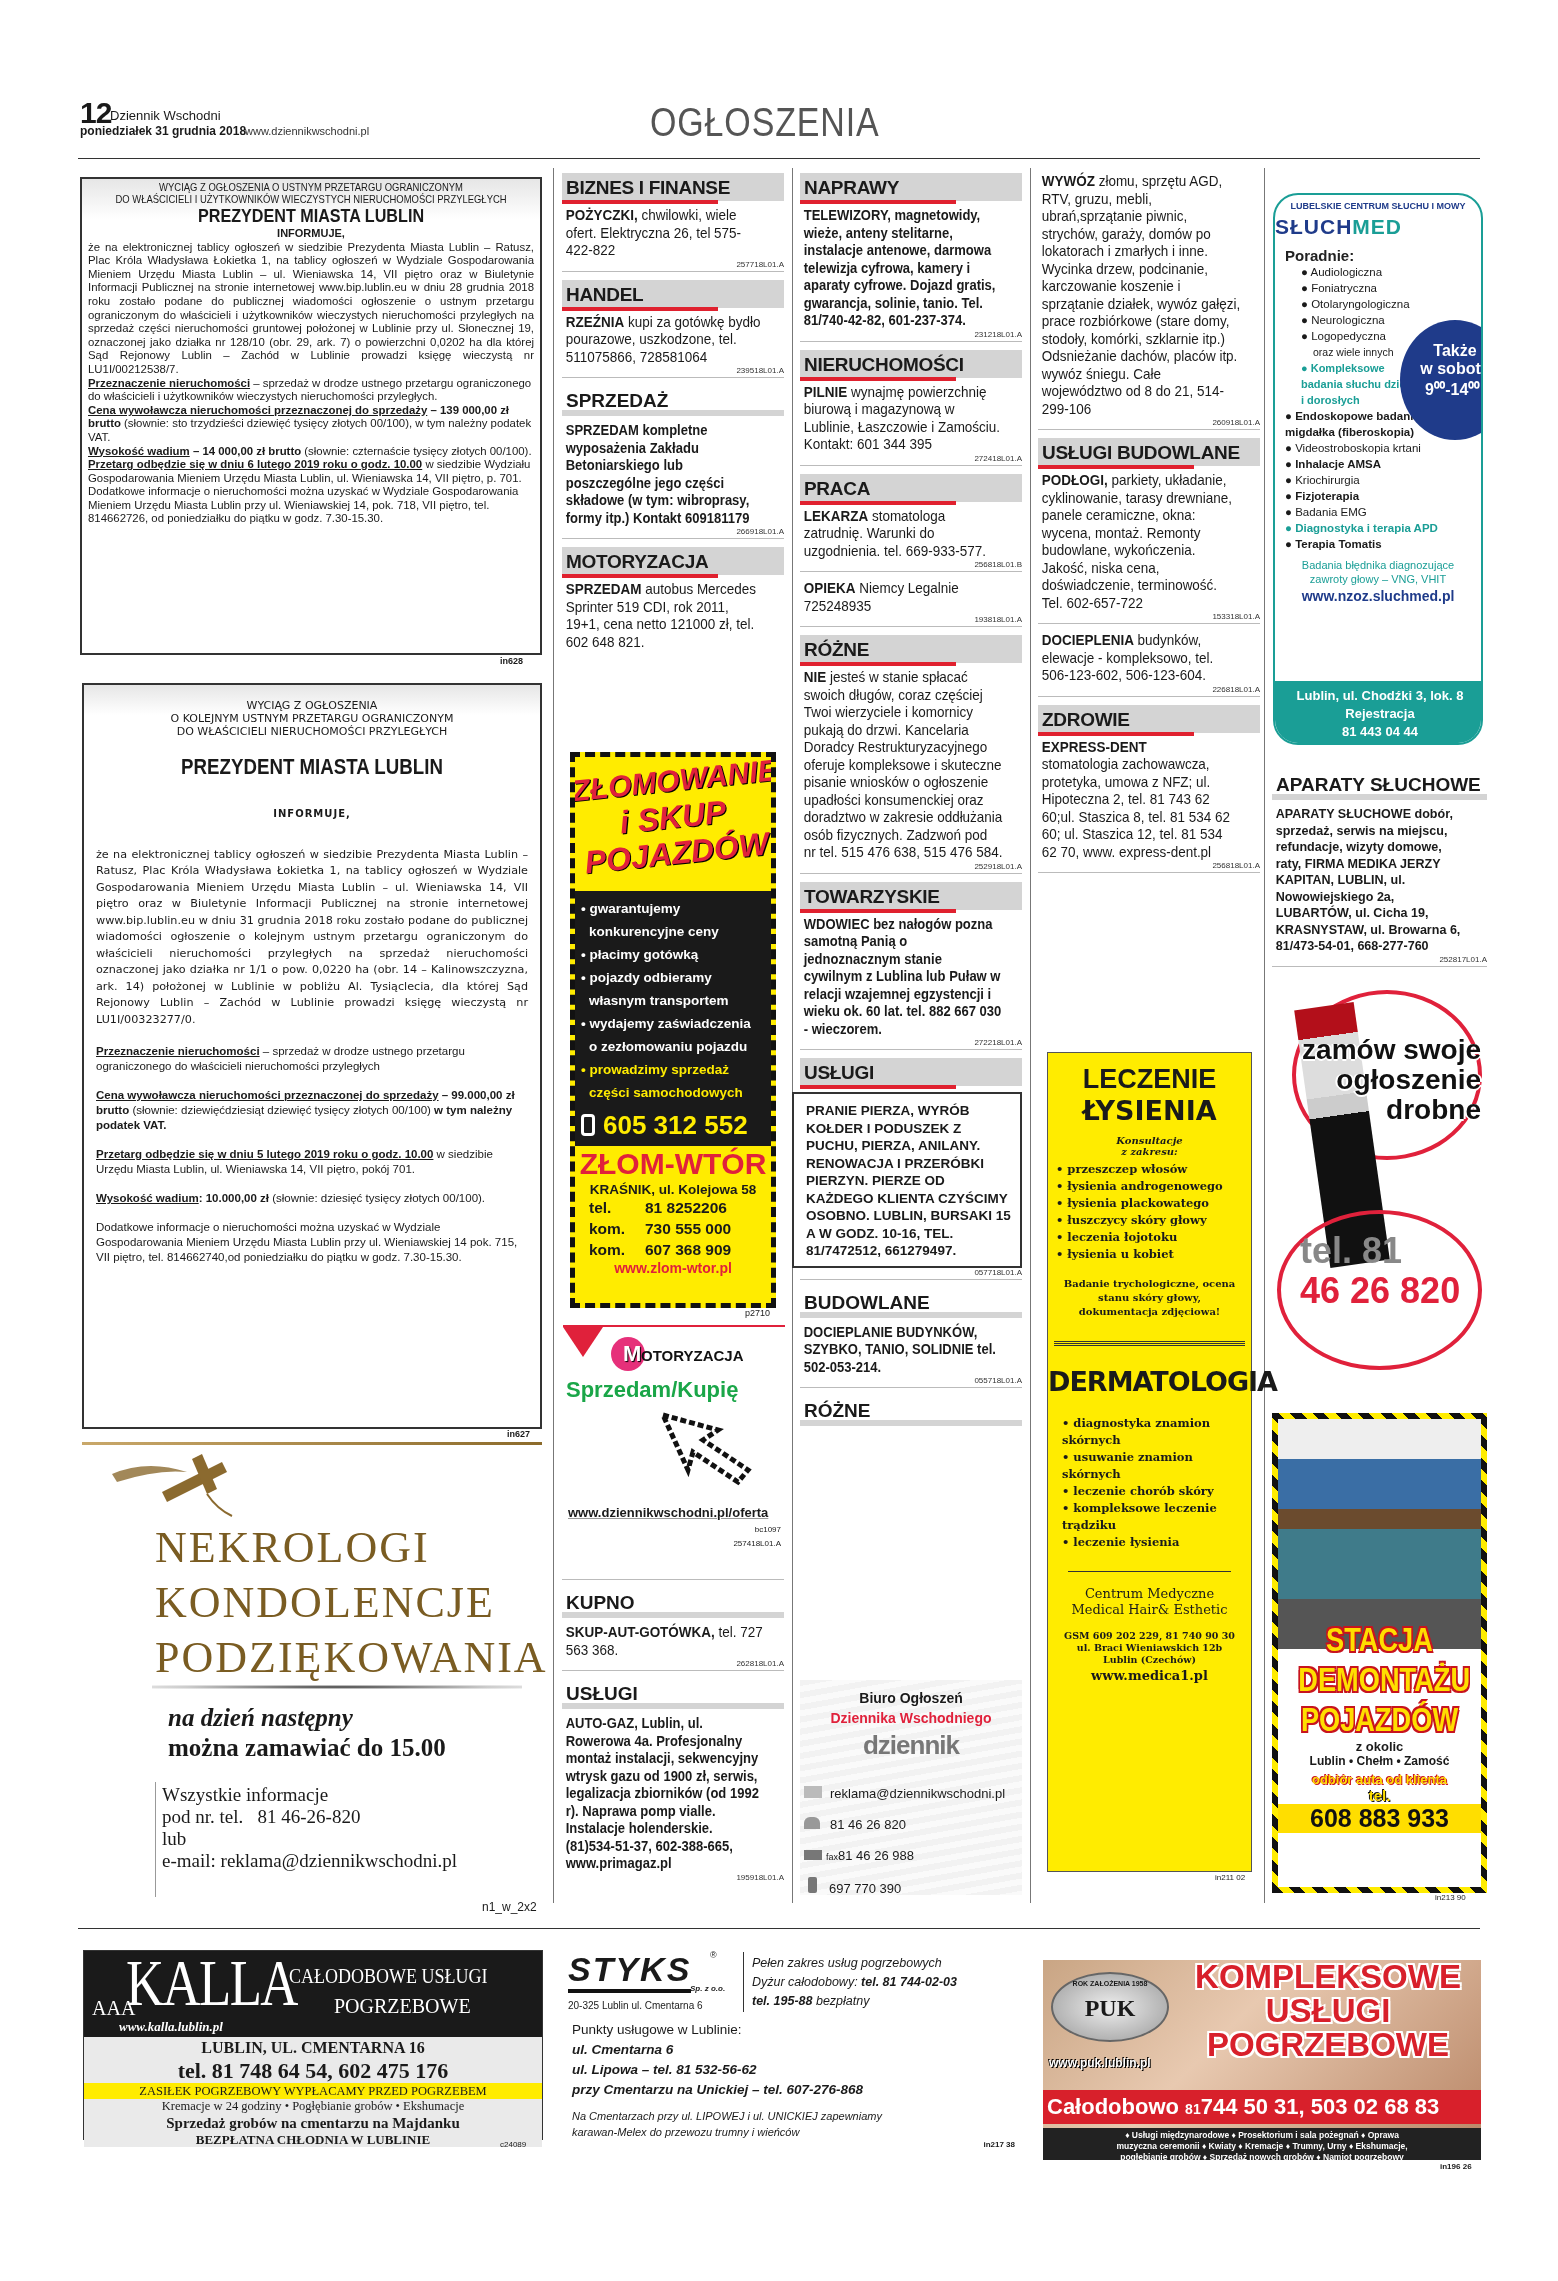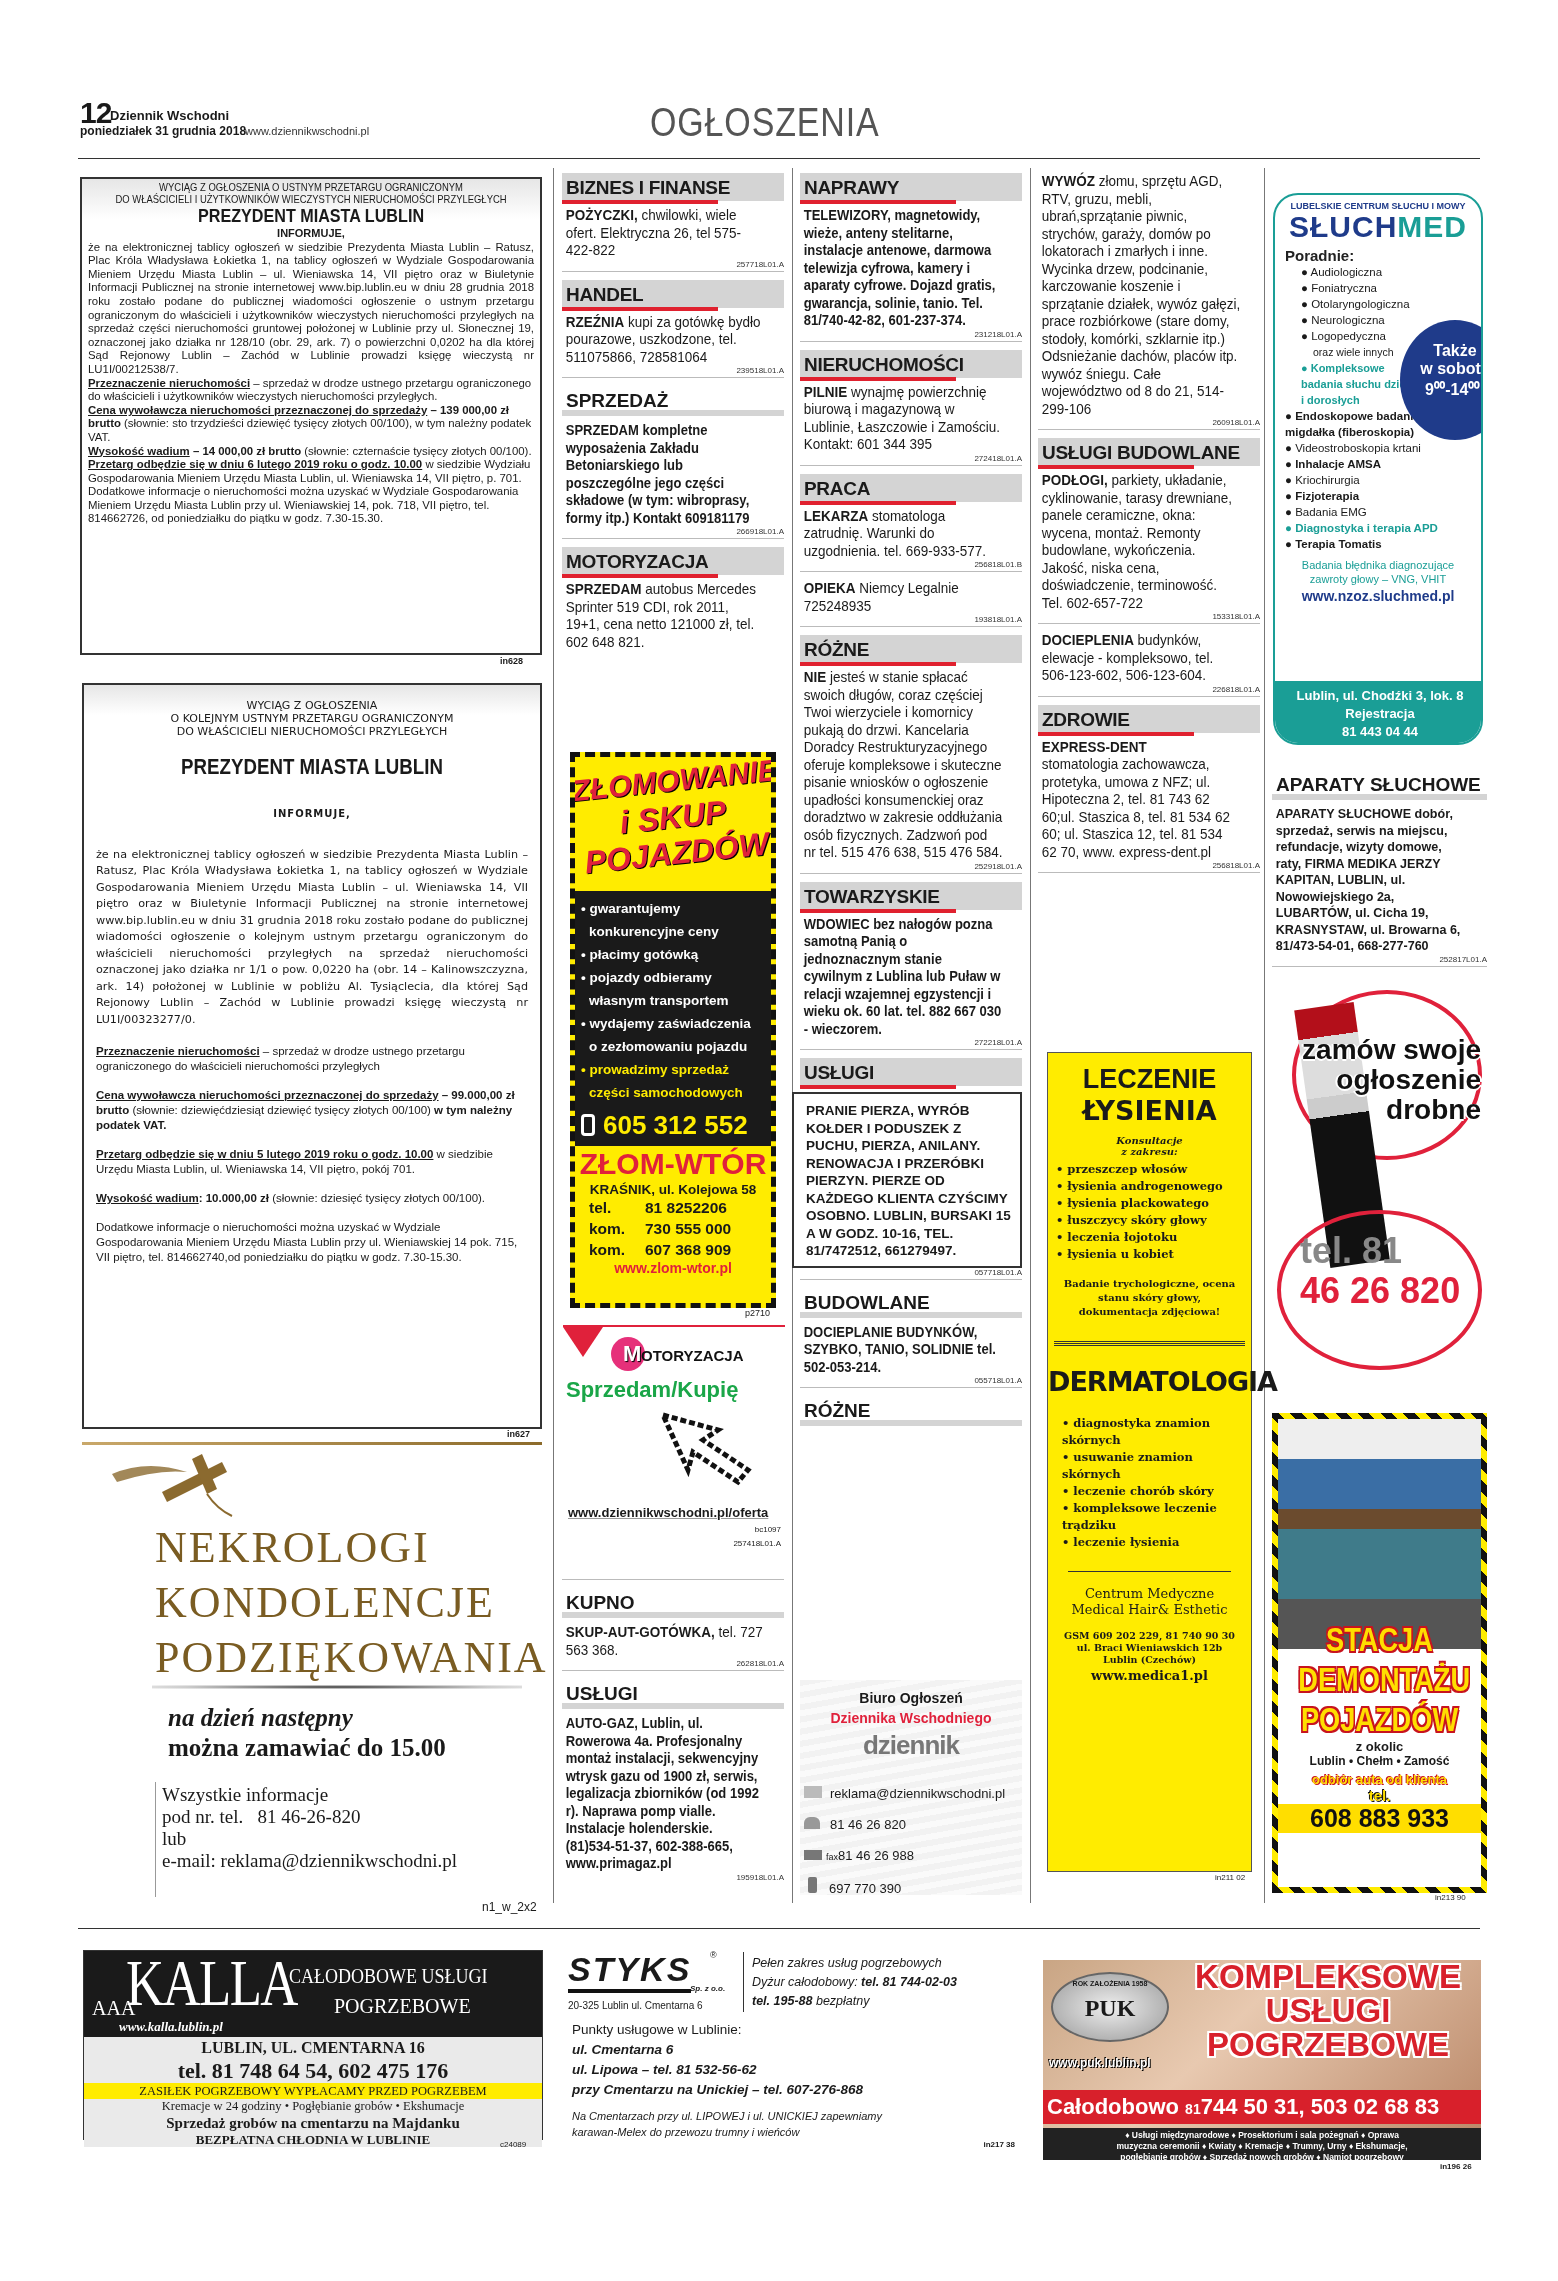--- a/index.html
+++ b/index.html
@@ -1,19 +1,19 @@
 <!DOCTYPE html>
 <html><head>
 <meta charset="utf-8">
 <style>
 *{box-sizing:border-box;margin:0;padding:0}
 body{width:1558px;height:2281px;background:#fff;position:relative;font-family:"Liberation Sans",sans-serif;color:#1a1a1a;overflow:hidden}
 .abs{position:absolute}
 .hdr-num{font-family:"Liberation Sans",sans-serif;font-weight:bold;font-size:30px;letter-spacing:-1px}
-.hdr-paper{font-weight:bold;font-size:13px}
+.hdr-paper{font-weight:normal;font-size:13px}
 .hdr-date{font-weight:bold;font-size:12px}
 .hdr-url{font-size:11px;color:#333}
 .hdr-section{font-family:"Liberation Sans",sans-serif;font-size:40px;color:#555;letter-spacing:1px;font-weight:normal;transform:scaleX(0.85);transform-origin:left}
 .rule{background:#333}
 .notice{border:2px solid #333;background:#fff;font-family:"Liberation Sans",sans-serif;font-size:11.4px;line-height:13.6px;padding:2px 6px}
 .notice .c{text-align:center}
 .notice .t{font-size:10.5px;text-align:center;line-height:12px;transform:scaleX(0.9)}
 .notice .big{font-size:19px;font-weight:bold;text-align:center;line-height:22px;transform:scaleX(0.85)}
 .u{text-decoration:underline;font-weight:bold}
 .b{font-weight:bold}
@@ -315,21 +315,21 @@
     <div>GSM 609 202 229, 81 740 90 30</div>
     <div>ul. Braci Wieniawskich 12b</div>
     <div>Lublin (Czechów)</div>
   </div>
   <div class="b" style="font-size:13px;margin-top:2px">www.medica1.pl</div>
 </div>
 <div class="abs" style="left:1215px;top:1873px;font-size:8px">in211 02</div>
 
 <div class="abs" style="left:1273px;top:193px;width:210px;height:552px;border:2px solid #1a9e96;border-radius:25px;overflow:hidden">
   <div class="b" style="text-align:center;font-size:9px;color:#1f3b8a;margin-top:6px">LUBELSKIE CENTRUM SŁUCHU I MOWY</div>
-  <div class="b" style="text-align:center;font-size:30px;letter-spacing:1px;line-height:32px"><span style="color:#1f3b8a">SŁUCH</span><span style="color:#1a9e96">MED</span></div>
+  <div class="b" style="text-align:left;font-size:21px;letter-spacing:1px;line-height:32px"><span style="color:#1f3b8a">SŁUCH</span><span style="color:#1a9e96">MED</span></div>
   <div class="b" style="font-size:15px;color:#222;padding-left:10px;margin-top:4px">Poradnie:</div>
   <div style="padding-left:26px;font-size:11.5px;line-height:16px;width:140px">
     <div>● <span>Audiologiczna</span></div>
     <div>● <span>Foniatryczna</span></div>
     <div>● <span>Otolaryngologiczna</span></div>
     <div>● <span>Neurologiczna</span></div>
     <div>● <span>Logopedyczna</span></div>
     <div style="padding-left:12px;font-size:10.5px"><span>oraz wiele innych</span></div>
     <div class="b" style="color:#1a9e96;font-size:11px">● <span>Kompleksowe badania słuchu dzieci i dorosłych</span></div>
   </div>

